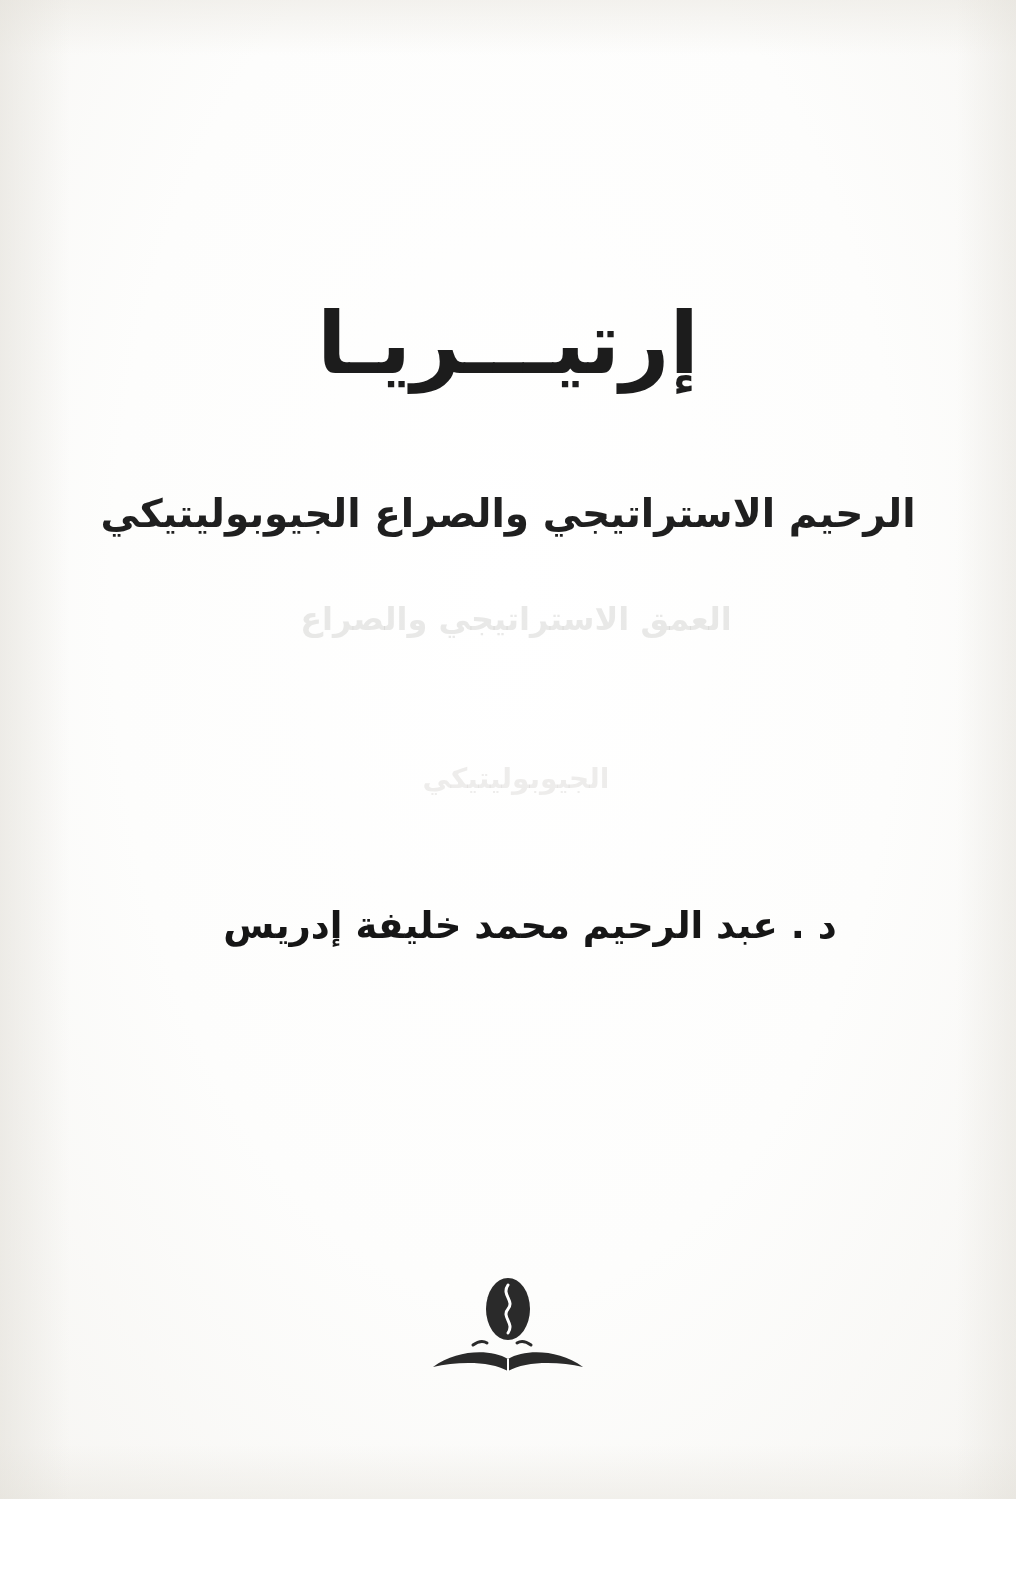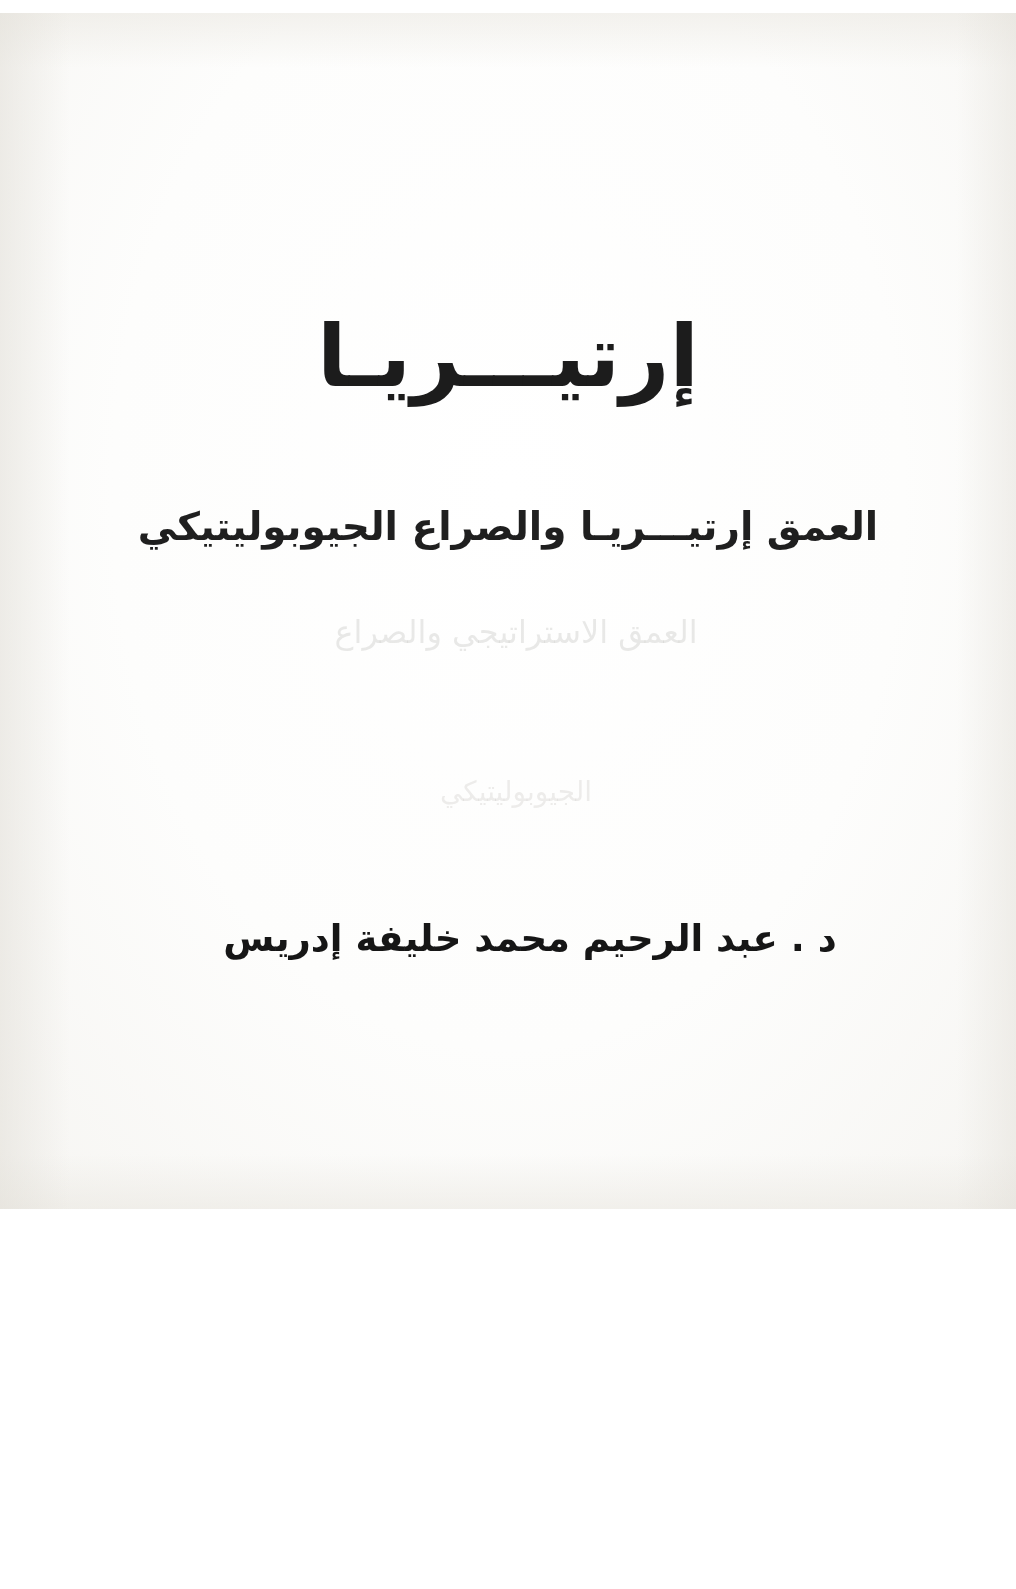--- a/index.html
+++ b/index.html
@@ -6,22 +6,22 @@
     margin: 0;
     padding: 0;
     background: #ffffff;
   }
   body {
     font-family: "Liberation Sans", sans-serif;
   }
   .page {
     position: relative;
     width: 1016px;
-    height: 1196px;
-    margin: 13px auto;
+    height: 1499px;
+    margin: 0 auto;
     background:
       radial-gradient(ellipse at 50% 40%, #ffffff 0%, #fdfdfc 55%, #f6f5f2 100%);
     overflow: hidden;
   }
   
   .page::before {
     content: "";
     position: absolute;
     inset: 0;
     background:
@@ -57,21 +57,21 @@
     font-weight: bold;
     color: #1f1f1f;
     line-height: 1.25;
     font-family: "DejaVu Sans", sans-serif;
   }
   .ghost-line {
     position: absolute;
     left: 16px;
     right: 0;
     color: rgba(120,118,112,0.16);
-    font-weight: normal;
+    font-weight: bold;
     font-family: "DejaVu Sans", sans-serif;
     user-select: none;
   }
   .ghost-1 {
     top: 600px;
     font-size: 32px;
     letter-spacing: 4px;
   }
   .ghost-2 {
     top: 762px;
@@ -104,21 +104,21 @@
   }
 </style>
 </head>
 <body>
 
 <div class="page">
   <div class="content">
 
     <div class="book-title">إرتيـــريـا</div>
 
-    <div class="book-subtitle">العمق إرتيـــريـا والصراع الجيوبوليتيكي</div>
+    <div class="book-subtitle">الرحيم الاستراتيجي والصراع الجيوبوليتيكي</div>
 
     <div class="ghost-line ghost-1">العمق الاستراتيجي والصراع</div>
 
     <div class="ghost-line ghost-2">الجيوبوليتيكي</div>
 
     <div class="author">د . عبد الرحيم محمد خليفة إدريس</div>
 
     <div class="publisher-mark">
       <svg width="190" height="110" viewBox="0 0 190 110" aria-hidden="true">
 

